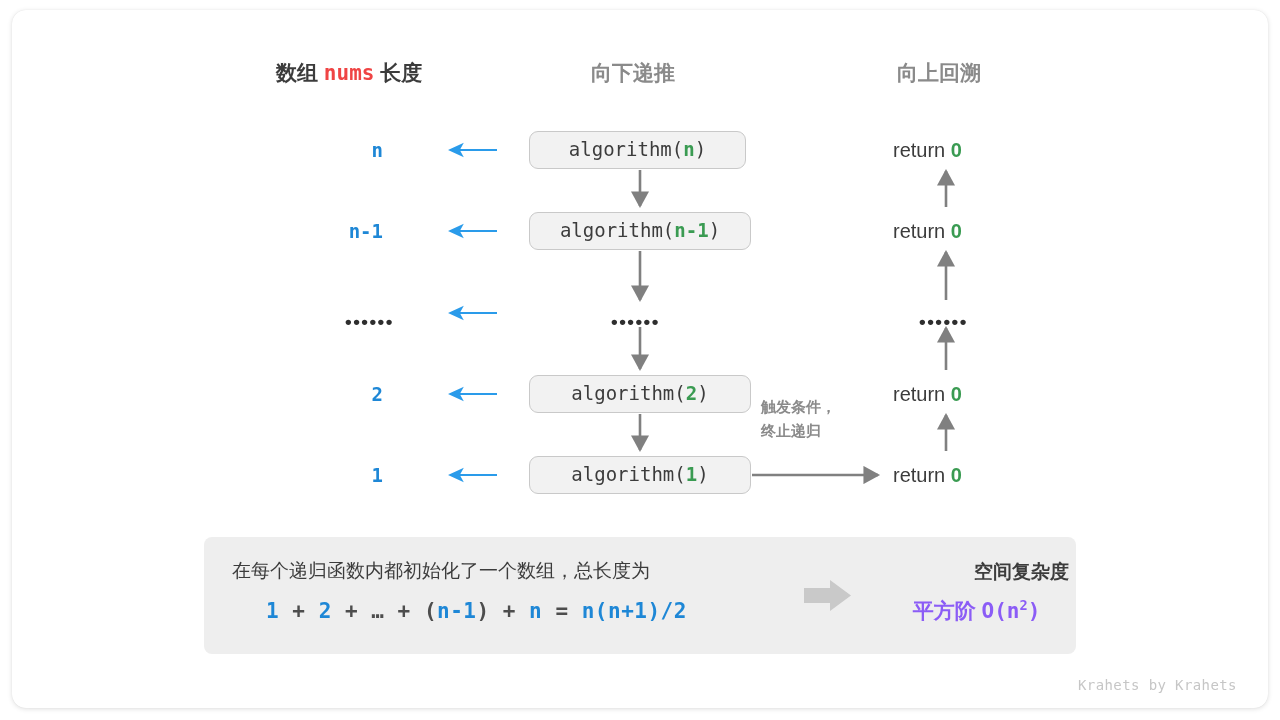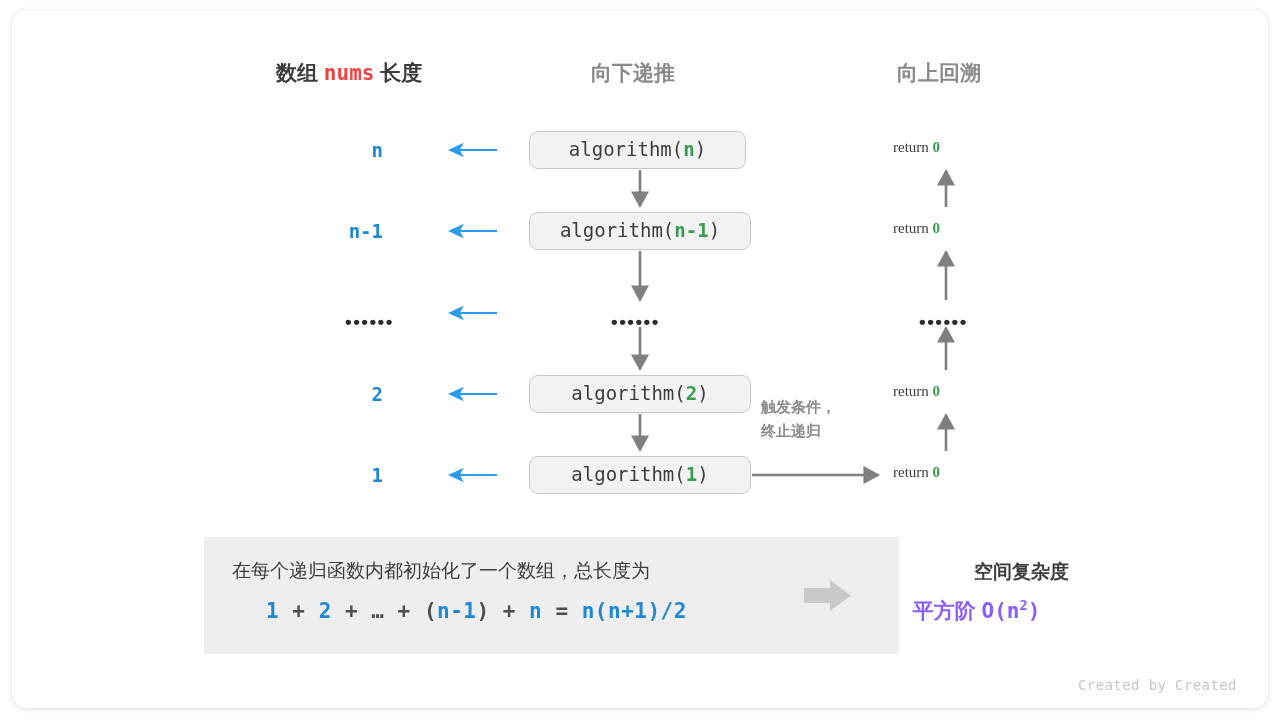--- a/index.html
+++ b/index.html
@@ -71,45 +71,45 @@
     text-align: center;
     font-family: "DejaVu Sans Mono", monospace;
     font-size: 19px;
     color: #3c3c3c;
     white-space: nowrap;
   }
   .algo-arg { color: #3a9b52; font-weight: bold; }
 
   
   .ret {
-    font-family: Liberation Serif, serif;
-    font-size: 15px;
+    font-family: Liberation Sans, sans-serif;
+    font-size: 20px;
     color: #3c3c3c;
     white-space: nowrap;
   }
   .ret-val { color: #3a9b52; font-weight: bold; }
 
   
   .trigger-note {
     color: #8a8a8a;
     font-weight: bold;
     font-size: 15px;
     line-height: 24px;
     white-space: nowrap;
   }
 
   
   #summary {
     position: absolute;
     left: 204px;
     top: 537px;
-    width: 695px;
+    width: 872px;
     height: 117px;
     background: #eeeeee;
-    border-radius: 1px;
+    border-radius: 8px;
   }
   .sum-text {
     position: absolute;
     left: 28px;
     top: 21px;
     font-size: 19px;
     color: #3c3c3c;
     white-space: nowrap;
   }
   .sum-formula {
@@ -305,15 +305,15 @@
     </svg>
 
     <div class="sum-title">空间复杂度</div>
 
     <div class="sum-value">
       <span>平方阶</span>
       <span class="mono"><span>O(n</span><span class="sup">2</span><span>)</span></span>
     </div>
   </div>
 
-  <div id="footer">Created by Created</div>
+  <div id="footer">Krahets by Krahets</div>
 
 </div>
 
 </body></html>

